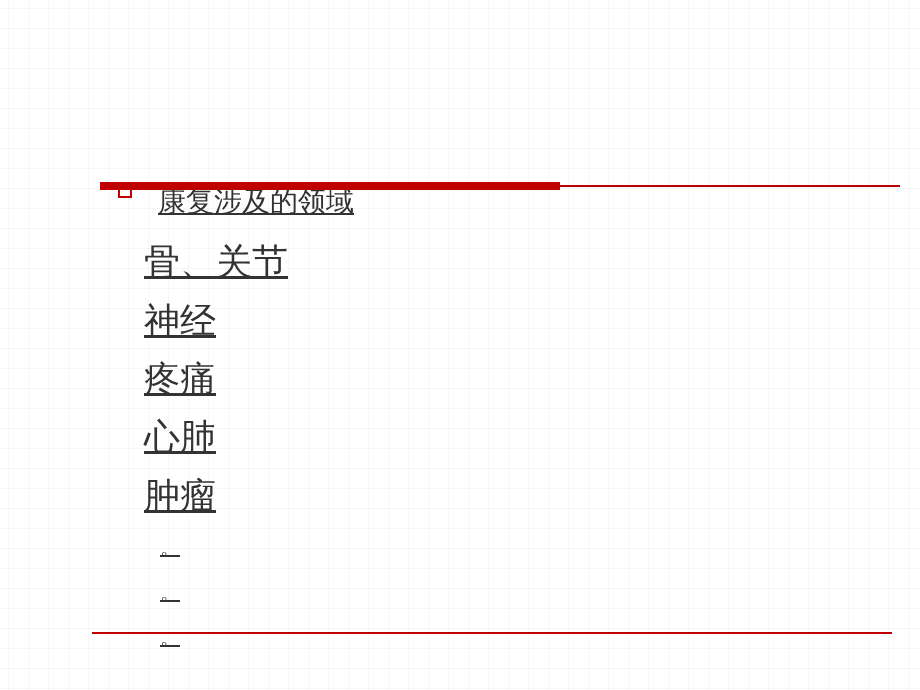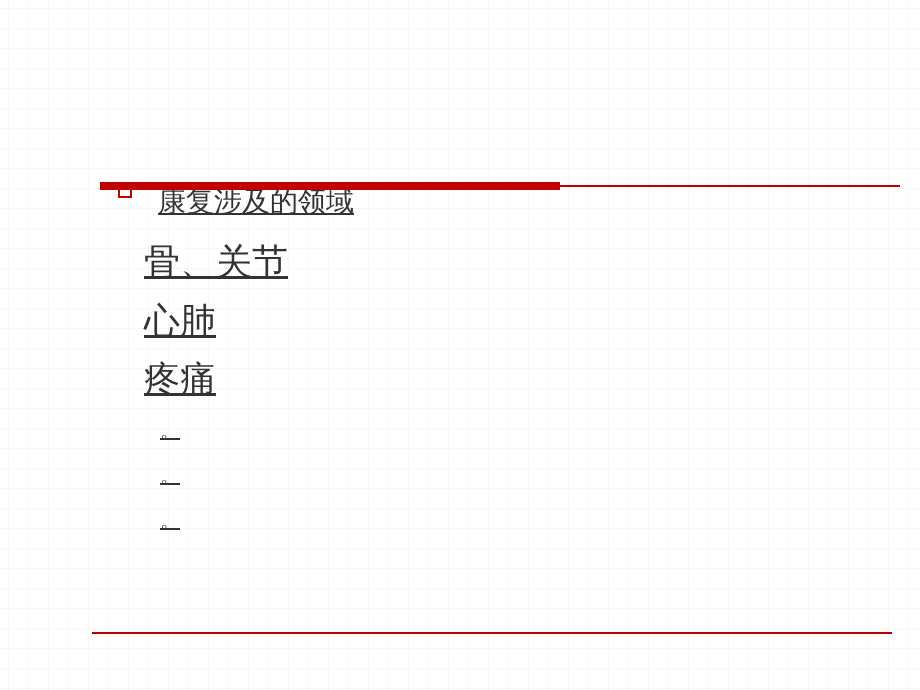--- a/index.html
+++ b/index.html
@@ -99,21 +99,23 @@
     <div class="top-divider-thin"></div>
     <div class="top-divider-thick"></div>
   </div>
 
   <div class="content">
     <div class="bullet-item">
       <span class="bullet-square"></span>
       <span class="bullet-text">康复涉及的领域</span>
     </div>
     <div class="sub-item">骨、关节</div>
+    <div class="sub-item">神经</div>
+    <div class="sub-item">疼痛</div>
     <div class="sub-item">心肺</div>
-    <div class="sub-item">疼痛</div>
+    <div class="sub-item">肿瘤</div>
     <div class="dot-item">。</div>
     <div class="dot-item">。</div>
     <div class="dot-item">。</div>
   </div>
 
   <div class="bottom-divider"></div>
 </div>
 
 </body></html>

